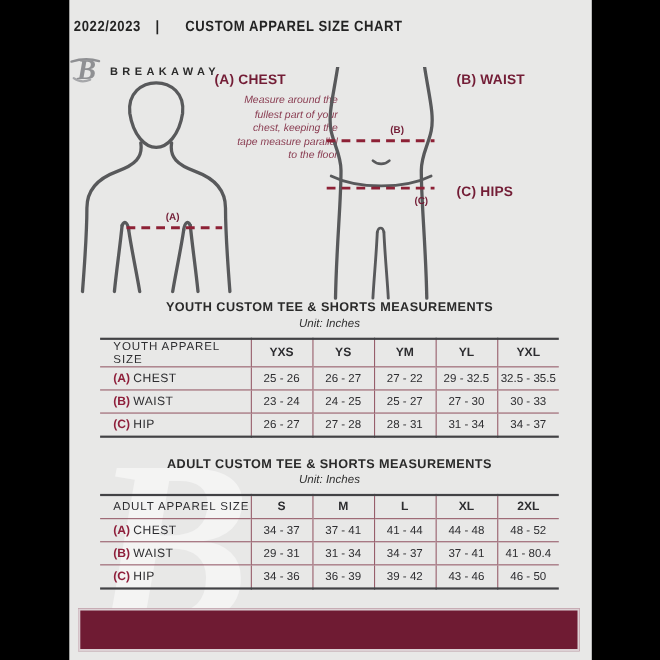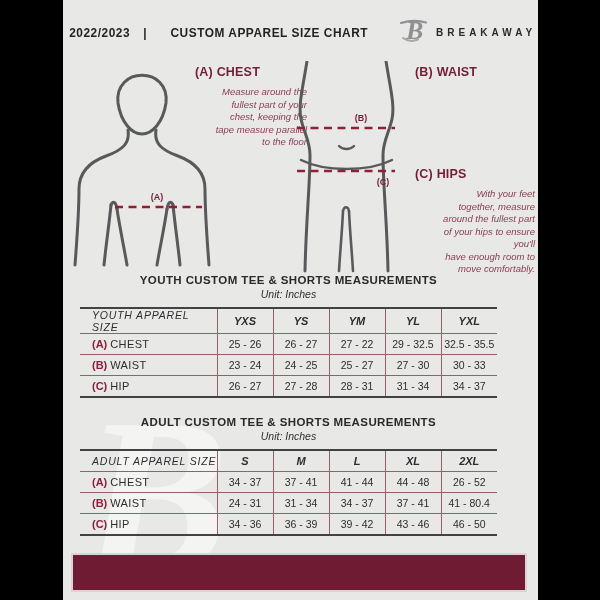--- a/index.html
+++ b/index.html
@@ -7,21 +7,21 @@
   body { background: #000; font-family: "Liberation Sans", sans-serif; position: relative; }
 
   .page {
     position: absolute; left: 63px; top: 0; width: 475px; height: 600px;
     background: #e8e8e7; overflow: hidden;
   }
 
   
   .header {
     position: absolute; top: 16px; left: 0; width: 100%;
-    display: flex; align-items: center; justify-content: center; gap: 18px;
+    display: flex; align-items: flex-start; justify-content: center; gap: 18px; flex-direction: column;
   }
   .header-title { display: flex; align-items: center; gap: 9px; color: #232323; }
   .ht-part {
     font-weight: 700; font-size: 13.5px; letter-spacing: 0.6px;
     transform: scaleX(0.88); transform-origin: center;
     white-space: nowrap;
   }
   .brand { display: flex; align-items: center; gap: 7px; }
   .brand-name { font-weight: 700; font-size: 10px; letter-spacing: 4px; color: #2b2b2b; }
 
@@ -39,37 +39,37 @@
     font-weight: 700; font-size: 12.5px; color: #731d36; letter-spacing: 0.2px;
     margin-bottom: 7px;
   }
   .gb-desc {
     font-style: italic; font-size: 9.5px; line-height: 1.32; color: #8a3d52;
     white-space: pre-line;
     text-align: right;
   }
 
   
-  .tables-area { position: absolute; top: 274px; left: 17px; width: 417px; z-index: 1; }
+  .tables-area { position: absolute; top: 274px; left: 28px; width: 417px; z-index: 1; }
   .tbl-title { text-align: center; font-weight: 700; font-size: 11.5px; color: #2a2a2a; letter-spacing: 0.4px; }
   .tbl-unit { text-align: center; font-style: italic; font-size: 10.5px; color: #2f2f2f; margin: 2px 0 7px 0; }
   .adult-block { margin-top: 18px; }
 
   table.size-table {
     width: 100%; border-collapse: collapse; table-layout: fixed;
     border-top: 2.5px solid #424245; border-bottom: 2.5px solid #424245;
   }
   .size-table th, .size-table td {
     border-left: 1.3px solid #975e6b;
     border-top: 1.3px solid #975e6b;
     height: 21px; vertical-align: middle;
     font-size: 10.5px; color: #2d2d30; text-align: center;
     background: transparent;
   }
-  .size-table tr:first-child th { border-top: none; height: 22px; font-style: italic; }
+  .size-table tr:first-child th { border-top: none; height: 22px; }
   .size-table th:first-child, .size-table td:first-child { border-left: none; text-align: left; padding-left: 12px; }
   .size-table th.size-head { font-weight: 700; font-size: 11px; }
   .size-table th.label-head { font-weight: 400; font-size: 10.5px; letter-spacing: 0.8px; color: #2e2e31; }
   .row-prefix { color: #8e1f3b; font-weight: 700; font-size: 11px; }
   .row-label { color: #2d2d30; font-size: 11px; letter-spacing: 0.4px; }
 
   
   .footer-bar {
     position: absolute; left: 8px; top: 553px; width: 456px; height: 39px;
     background: #6f1b33; border: 2px solid #ddd1d5; z-index: 2;
@@ -154,27 +154,20 @@
         <text x="94" y="124" text-anchor="middle" font-family="Liberation Sans, sans-serif" font-weight="700" font-size="9" fill="#731d36">(C)</text>
       </svg>
     </div>
 
     <div class="guide-block gb-waist">
       <div class="gb-head">(B) WAIST</div>
     </div>
 
     <div class="guide-block gb-hips">
       <div class="gb-head">(C) HIPS</div>
-      <div class="gb-desc">With your feet
-together, measure
-around the fullest part
-of your hips to ensure
-you'll
-have enough room to
-move comfortably.</div>
     </div>
   </div>
 
   <div class="tables-area">
 
     <div class="youth-block">
       <div class="tbl-title">YOUTH CUSTOM TEE &amp; SHORTS MEASUREMENTS</div>
       <div class="tbl-unit">Unit: Inches</div>
       <table class="size-table">
         <colgroup>
@@ -254,28 +247,28 @@
         </tr>
         <tr>
           <td>
             <span class="row-prefix">(A)</span>
             <span class="row-label">CHEST</span>
           </td>
           <td>34 - 37</td>
           <td>37 - 41</td>
           <td>41 - 44</td>
           <td>44 - 48</td>
-          <td>26 - 52</td>
+          <td>48 - 52</td>
         </tr>
         <tr>
           <td>
             <span class="row-prefix">(B)</span>
             <span class="row-label">WAIST</span>
           </td>
-          <td>24 - 31</td>
+          <td>29 - 31</td>
           <td>31 - 34</td>
           <td>34 - 37</td>
           <td>37 - 41</td>
           <td>41 - 80.4</td>
         </tr>
         <tr>
           <td>
             <span class="row-prefix">(C)</span>
             <span class="row-label">HIP</span>
           </td>

